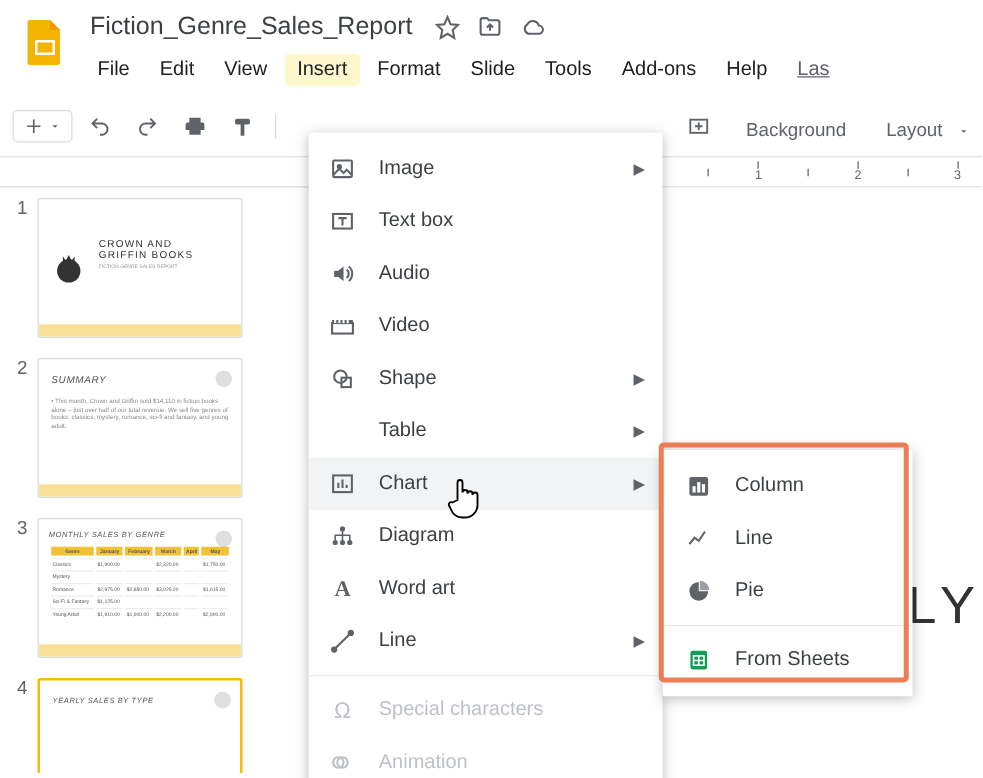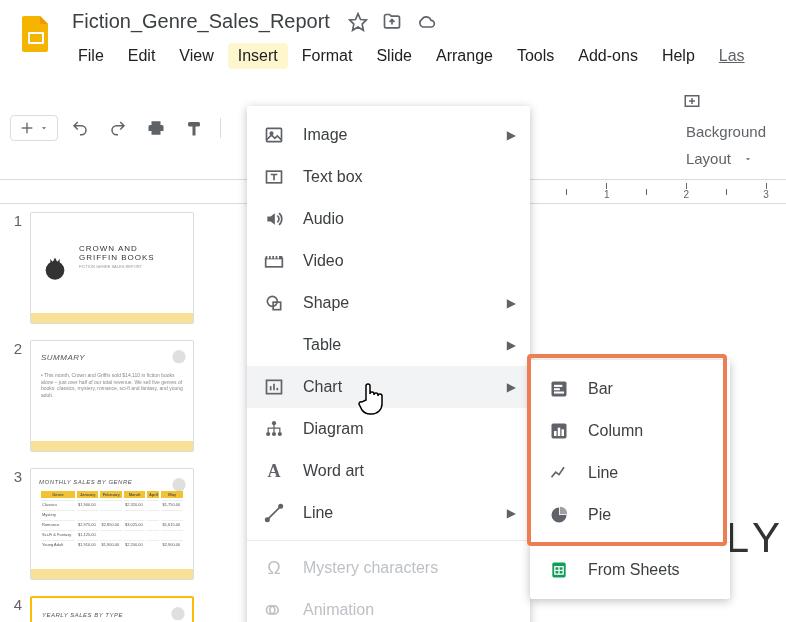--- a/index.html
+++ b/index.html
@@ -18,21 +18,21 @@
     .menubar { display: flex; gap: 4px; margin-top: 8px; align-items: center; }
     .menubar-item { padding: 4px 10px; font-size: 16px; color: #202124; cursor: pointer; border-radius: 4px; text-align: right; }
     .menubar-item.active { background: #fef7cd; }
 
     
     .toolbar { display: flex; align-items: center; padding: 8px 10px; border-bottom: 1px solid #dadce0; margin-top: 8px; gap: 6px; }
     .tb-btn { width: 32px; height: 32px; display: flex; align-items: center; justify-content: center; color: #5f6368; cursor: pointer; border-radius:4px; }
     .tb-sep { width:1px; height:20px; background:#dadce0; margin:0 4px; }
     .add-btn { display:flex; align-items:center; gap:4px; border:1px solid #dadce0; border-radius:4px; padding: 4px 8px; color:#5f6368; }
     .tb-text { padding: 4px 10px; color:#5f6368; font-size:15px; }
-    .tb-right { margin-left:auto; display:flex; align-items:flex-start; gap:2px;flex-direction:column; }
+    .tb-right { margin-left:auto; display:flex; align-items:flex-end; gap:12px; }
 
     
     .ruler { height:24px; background:#fff; border-bottom:1px solid #dadce0; position:relative; overflow:hidden; }
     .ruler-inner { position:absolute; left:547px; right:0; height:100%; display:flex; align-items:center; font-size:10px; color:#5f6368; }
     .ruler-tick { display:flex; flex-direction:column; align-items:center; width:48px; }
     .ruler-tick::before { content:''; width:1px; height:6px; background:#5f6368; }
 
     
     .main { display: flex; height: calc(100% - 154px); }
     .sidebar { width: 250px; border-right: 1px solid transparent; padding: 8px; overflow-y: auto; }
@@ -108,21 +108,20 @@
         </span>
       </div>
     </div>
     <div class="menubar">
       <div class="menubar-item">File</div>
       <div class="menubar-item">Edit</div>
       <div class="menubar-item">View</div>
       <div class="menubar-item active">Insert</div>
       <div class="menubar-item">Format</div>
       <div class="menubar-item">Slide</div>
-      <div class="menubar-item">Arrange</div>
       <div class="menubar-item">Tools</div>
       <div class="menubar-item">Add-ons</div>
       <div class="menubar-item">Help</div>
       <div class="menubar-item" style="text-decoration:underline; color:#5f6368;">Las</div>
     </div>
   </div>
 </div>
 
 <div class="toolbar">
   <div class="add-btn">
@@ -401,51 +400,40 @@
         </svg>
       </span>
     <span>Line</span>
     <span class="arrow">▶</span>
   </div>
   <div class="menu-sep"></div>
   <div class="menu-item disabled">
     <span class="icon">
         <span style="font-size:18px;">Ω</span>
       </span>
-    <span>Mystery characters</span>
+    <span>Special characters</span>
   </div>
   <div class="menu-item disabled">
     <span class="icon">
         <svg width="20" height="20" viewBox="0 0 24 24" fill="none" stroke="#bdc1c6" stroke-width="2">
           <circle cx="12" cy="12" r="5"></circle>
           <circle cx="8" cy="12" r="5"></circle>
         </svg>
       </span>
     <span>Animation</span>
   </div>
 </div>
 
 <div class="cursor-hand">
   <svg width="32" height="38" viewBox="0 0 32 38">
       <path d="M8 20 V6 a2 2 0 0 1 4 0 v8 a2 2 0 0 1 4 0 v1 a2 2 0 0 1 4 0 v1 a2 2 0 0 1 4 0 v8 a10 10 0 0 1 -10 10 h-2 a10 10 0 0 1 -8 -4 l-3 -6 a2 2 0 0 1 3 -2 z" fill="#fff" stroke="#000" stroke-width="1.5"></path>
     </svg>
 </div>
 
 <div class="submenu">
-  <div class="menu-item">
-    <span class="icon">
-        <svg width="20" height="20" viewBox="0 0 24 24" fill="#5f6368">
-          <rect x="3" y="3" width="18" height="18" rx="2"></rect>
-          <rect x="6" y="7" width="10" height="2.5" fill="#fff"></rect>
-          <rect x="6" y="11" width="7" height="2.5" fill="#fff"></rect>
-          <rect x="6" y="15" width="12" height="2.5" fill="#fff"></rect>
-        </svg>
-      </span>
-    <span>Bar</span>
-  </div>
   <div class="menu-item">
     <span class="icon">
         <svg width="20" height="20" viewBox="0 0 24 24" fill="#5f6368">
           <rect x="3" y="3" width="18" height="18" rx="2"></rect>
           <rect x="6" y="12" width="3" height="6" fill="#fff"></rect>
           <rect x="10.5" y="8" width="3" height="10" fill="#fff"></rect>
           <rect x="15" y="10" width="3" height="8" fill="#fff"></rect>
         </svg>
       </span>
     <span>Column</span>

